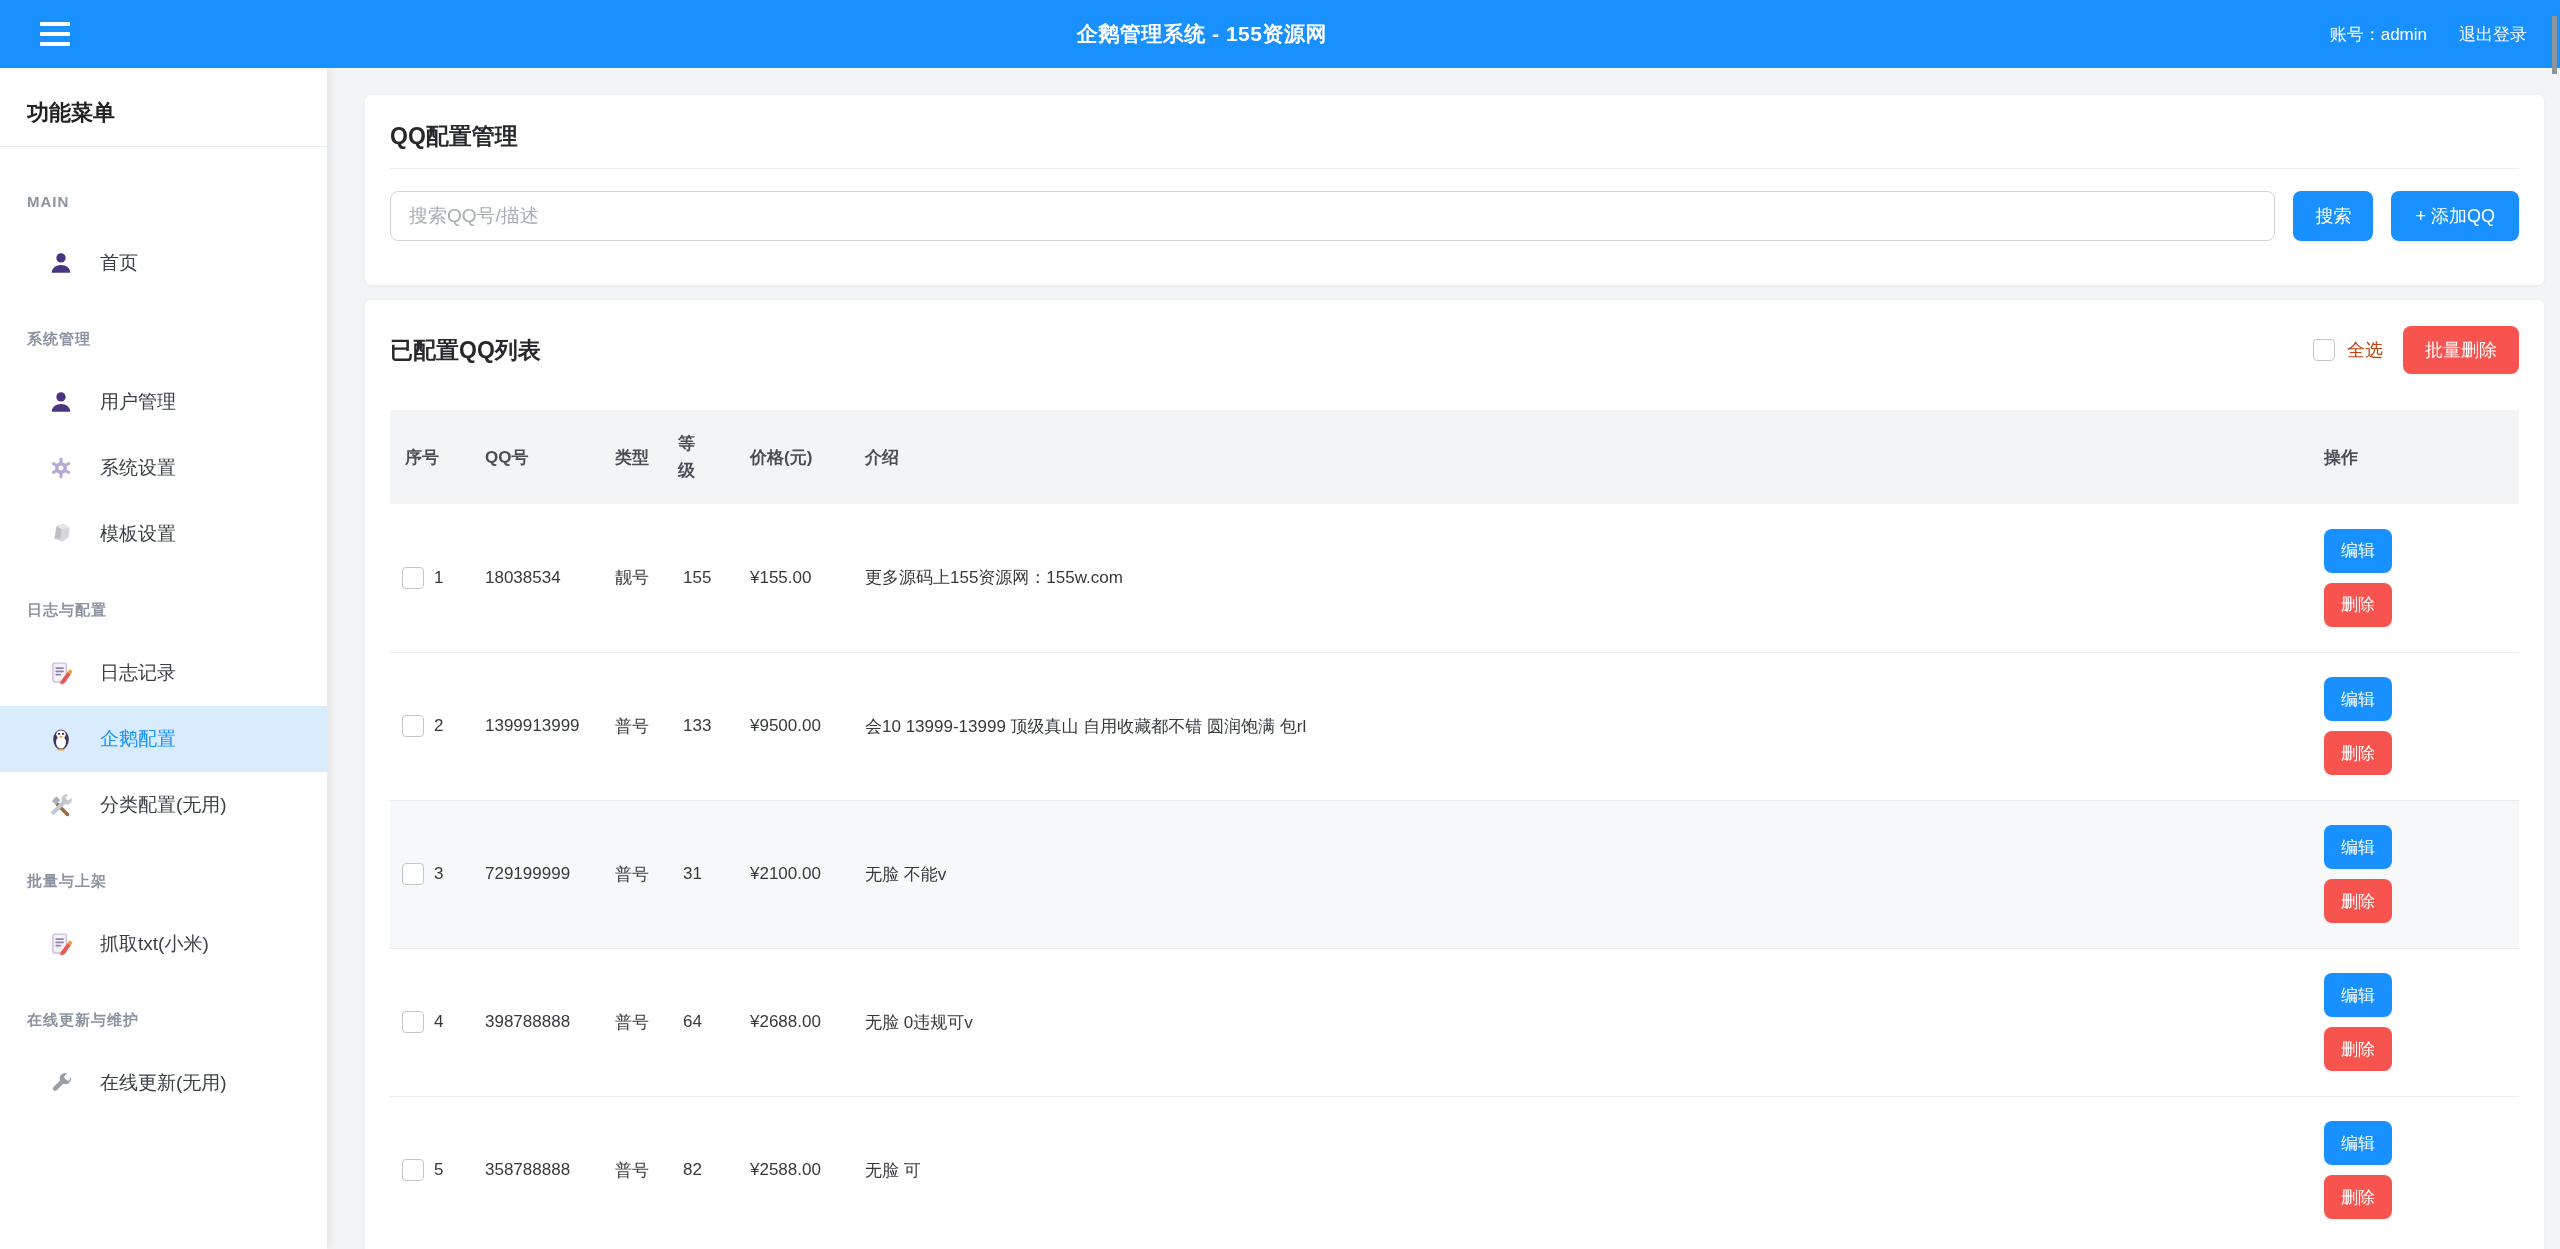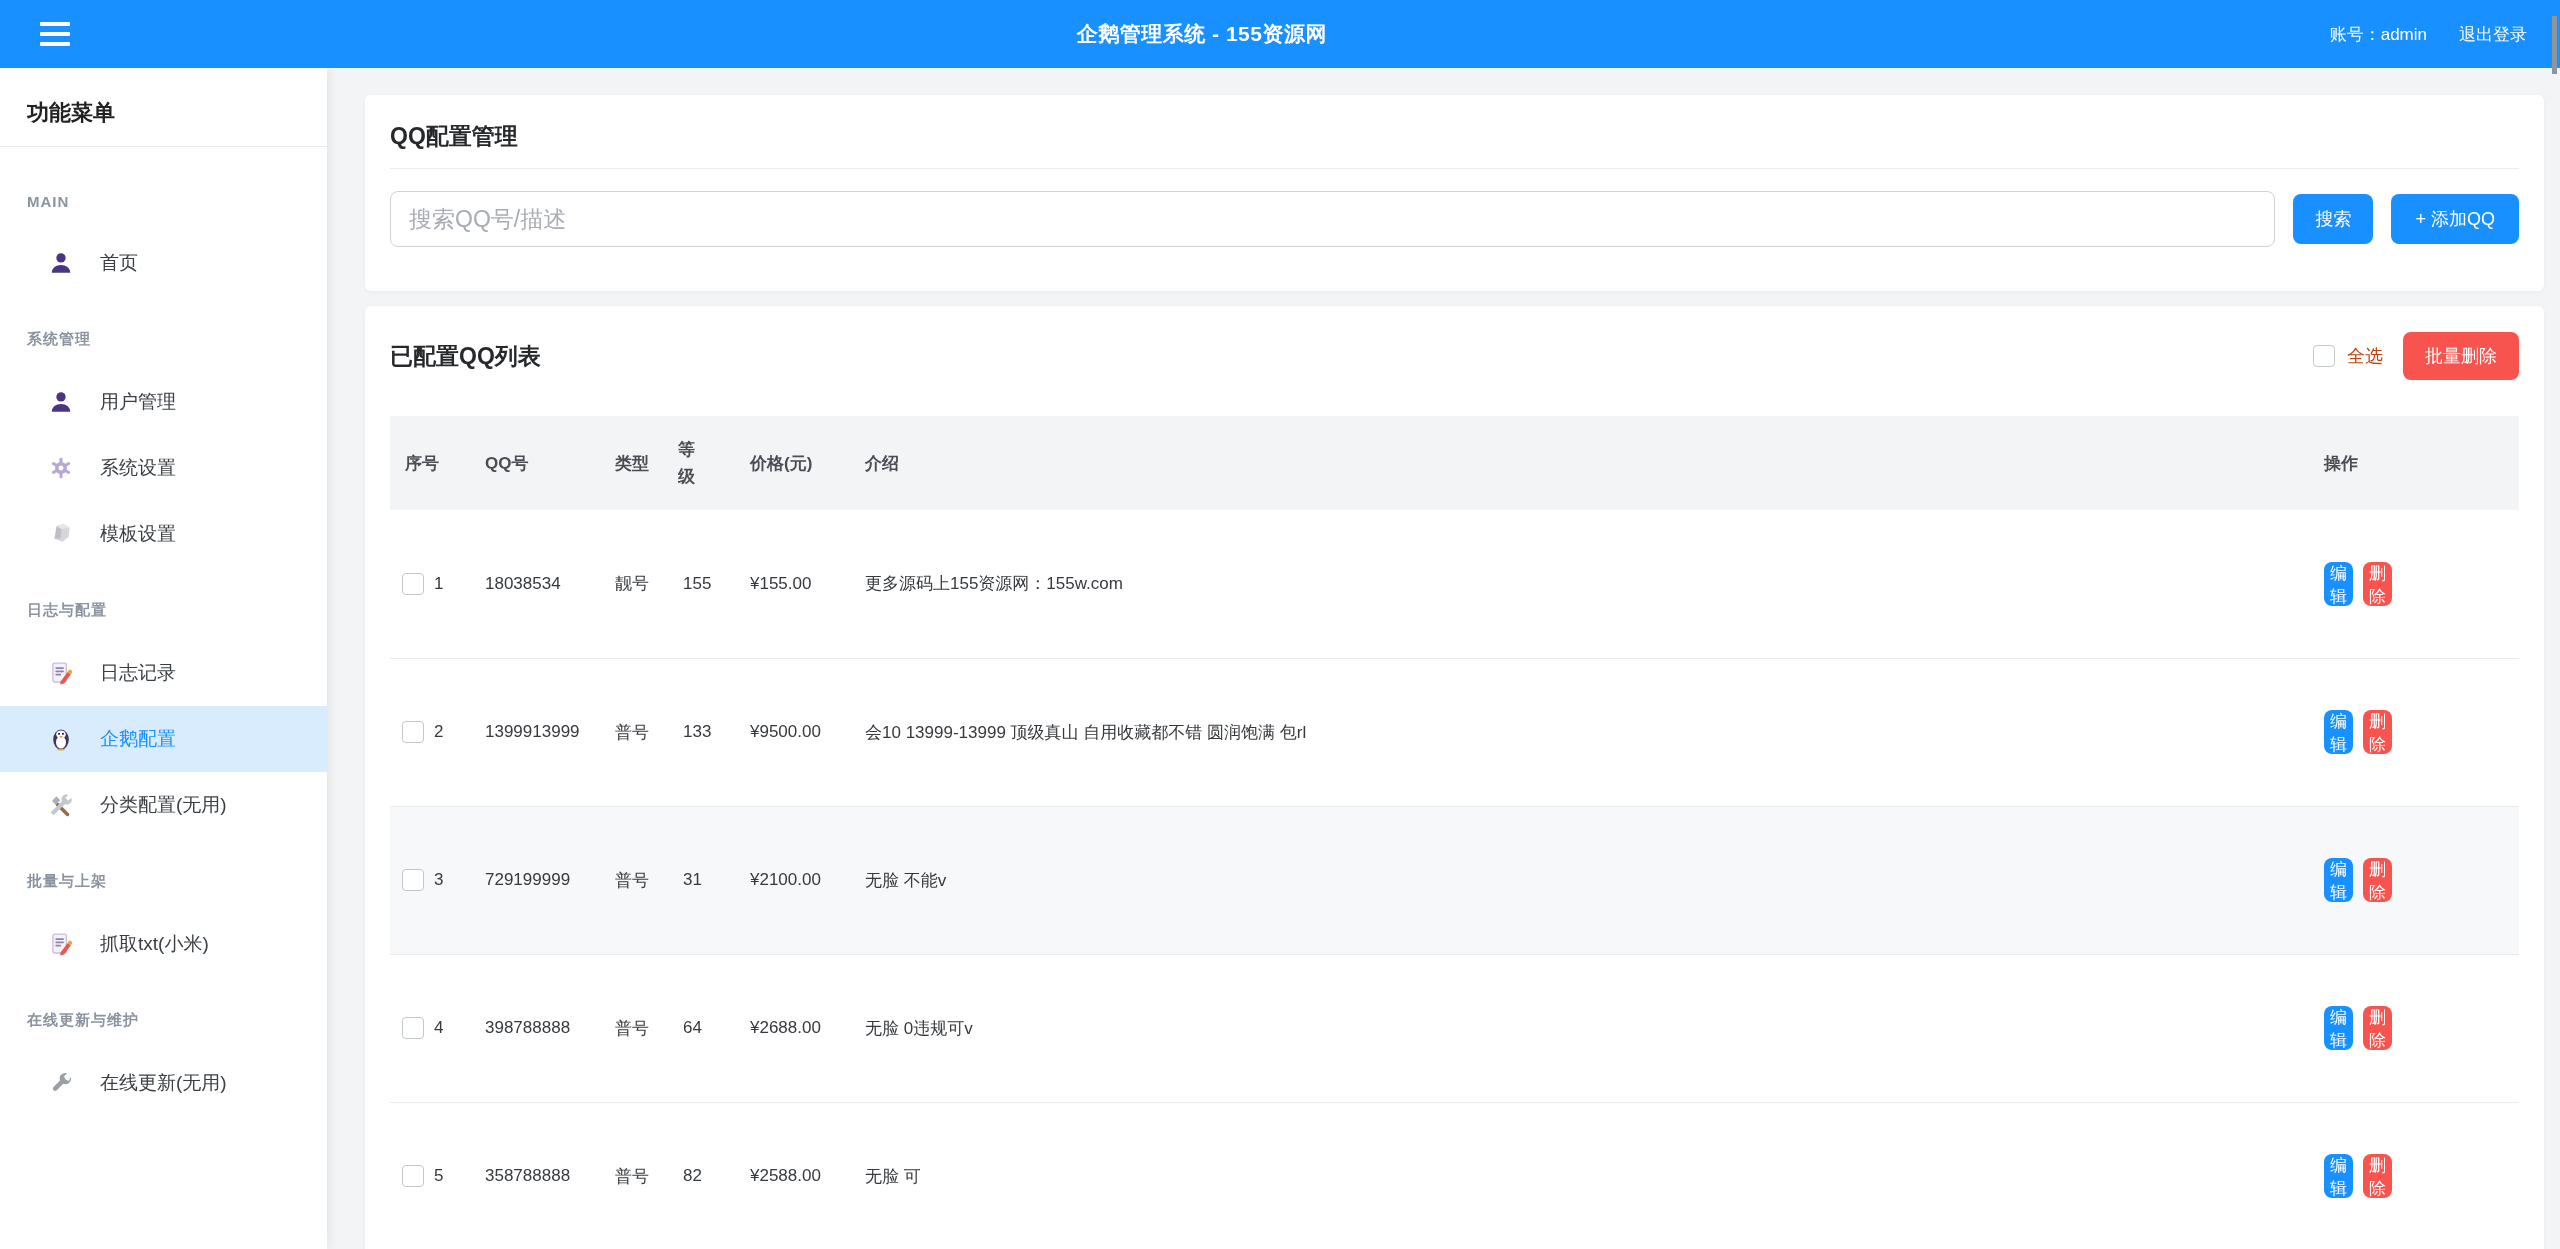--- a/index.html
+++ b/index.html
@@ -30,22 +30,22 @@
   .side-item .icon svg { width:26px; height:26px; display:block; }
   .side-item.active { background:#d8ecfd; color:#1890ff; }
 
   
   .content { flex:1; padding:27px 16px 0 38px; overflow:hidden; }
   .card { background:#fff; border-radius:6px; box-shadow:0 1px 4px rgba(0,0,0,.05); }
   .card-search { padding:26px 25px 44px; }
   .card h2 { font-size:23px; font-weight:700; color:#26282b; }
   .card-divider { height:1px; background:#ececee; margin:16px 0 0; }
   .search-row { display:flex; align-items:center; margin-top:22px; gap:18px; }
-  .search-input { flex:1; height:56px; border:1px solid #cfd3d8; border-radius:8px;
-    padding:0 18px; font-size:23px; color:#333; outline:none;
+  .search-input { flex:1; height:50px; border:1px solid #cfd3d8; border-radius:8px;
+    padding:0 18px; font-size:19px; color:#333; outline:none;
     font-family:"Liberation Sans","DejaVu Sans",sans-serif; }
   .search-input::placeholder { color:#a7adb4; }
   .btn { border:none; cursor:pointer; border-radius:8px; color:#fff; font-size:18px;
     font-family:"Liberation Sans","DejaVu Sans",sans-serif; }
   .btn-blue { background:#1890ff; }
   .btn-red  { background:#f8544f; }
   .btn-search { height:50px; padding:0 22px; flex:none; }
   .btn-add { height:50px; padding:0 24px; flex:none; }
 
   .card-list { margin-top:15px; padding:26px 25px 0; height:962px; overflow:hidden; }
@@ -64,21 +64,21 @@
   .qq-table th.col-level { padding-left:10px; }
   .vwrap { display:inline-block; width:1.2em; word-break:break-all; line-height:1.6;
     text-align:left; }
   .qq-table td { height:148px; font-size:17px; color:#36393d; padding-left:15px;
     vertical-align:middle; }
   .qq-table tbody tr { border-top:1px solid #e9eaec; background:#fff; }
   .qq-table tbody tr:first-child { border-top:none; }
   .qq-table tbody tr.hl { background:#f7f8f9; }
   .cell-index { display:flex; align-items:center; gap:10px; padding-left:12px; }
   .qq-table td.td-index { padding-left:0; }
-  .action-stack { display:flex; gap:10px; width:68px; }
+  .action-stack { display:flex; flex-direction:column; gap:10px; width:68px; }
   .action-stack .btn { height:44px; width:68px; font-size:17px; }
 
   
   .scroll-thumb { position:fixed; top:16px; right:3px; width:5px; height:58px;
     background:#8f959c; z-index:50; }
 </style>
 </head>
 <body>
 
 <header class="topbar">

